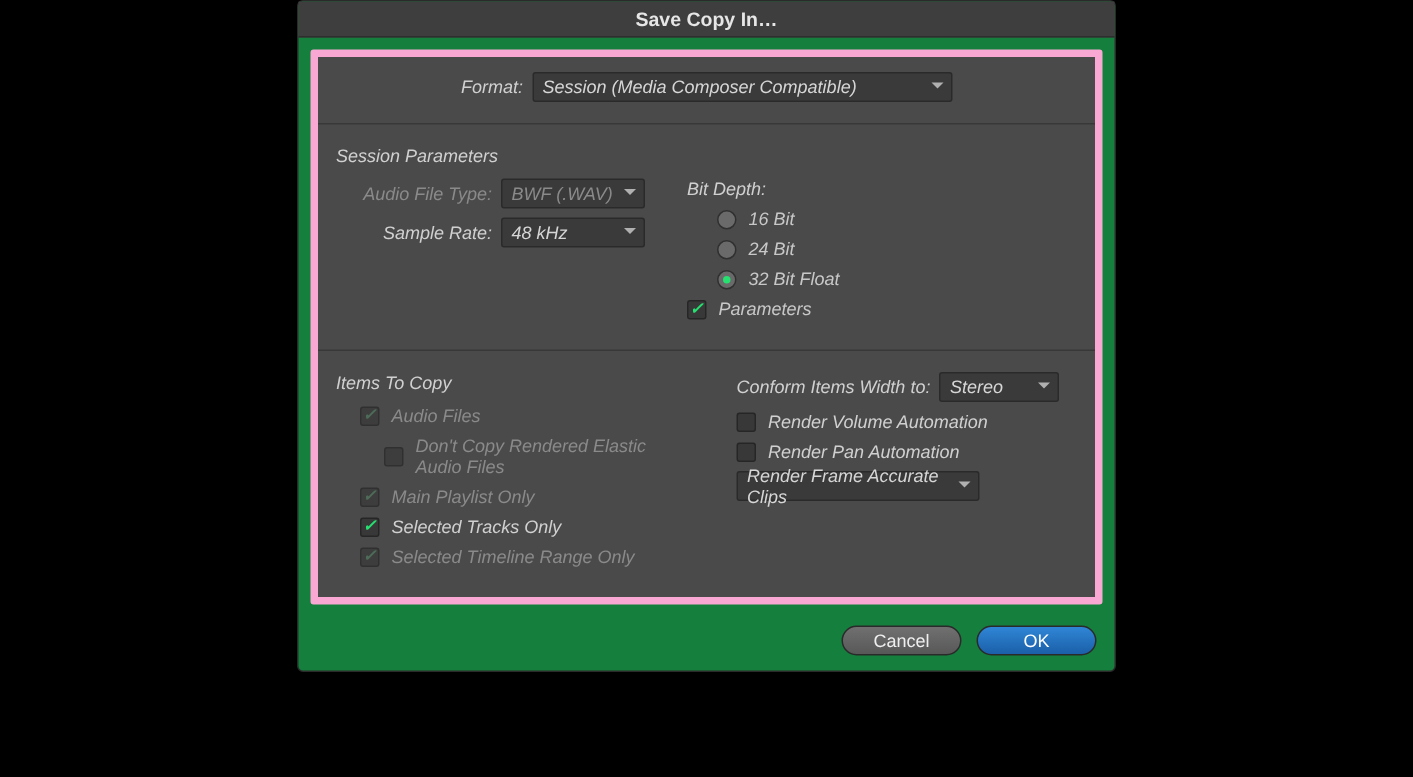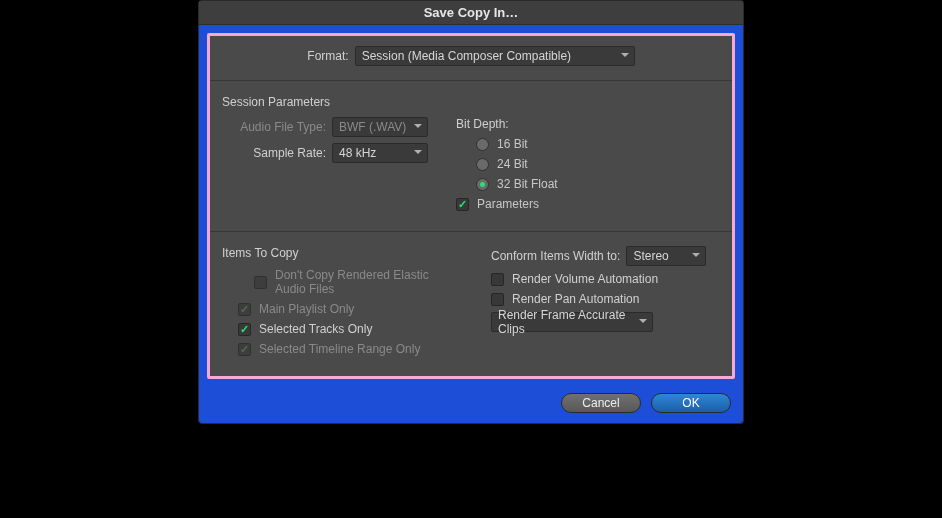--- a/index.html
+++ b/index.html
@@ -11,43 +11,44 @@
     width: 942px;
     height: 518px;
     overflow: hidden;
     display: flex;
     align-items: flex-start;
     justify-content: center;
   }
   .window {
     width: 546px;
     margin-top: 0;
-    background: #1d4ed8;
+    background: #15803d;
     border: 1px solid #2a2a2a;
     border-radius: 4px;
     display: flex;
     flex-direction: column;
   }
   .titlebar {
     height: 24px;
     display: flex;
     align-items: center;
     justify-content: center;
     font-weight: bold;
     color: #e6e6e6;
     font-size: 13px;
     background: #3e3e3e;
     border-bottom: 1px solid #2e2e2e;
   }
   .panel {
     background: #4a4a4a;
     margin: 8px;
-    border: 3px solid #f9a8d4;
+    border: 5px solid #f9a8d4;
     border-radius: 2px;
     padding: 10px 12px 14px 12px;
+    font-style: italic;
   }
   .format-row {
     display: flex;
     align-items: center;
     justify-content: center;
     gap: 6px;
     margin-bottom: 4px;
   }
   .label {
     color: #d0d0d0;
@@ -253,20 +254,24 @@
         </div>
       </div>
     </div>
 
     <hr class="sep">
 
     <div class="items-area">
       <div class="items-left">
         <div class="section-title">Items To Copy</div>
 
+        <div class="item-row indent1">
+          <div class="checkbox checked dim"></div>
+          <span class="text dim">Audio Files</span>
+        </div>
         <div class="item-row indent2">
           <div class="checkbox dim"></div>
           <span class="text dim">Don't Copy Rendered Elastic Audio Files</span>
         </div>
         <div class="item-row indent1">
           <div class="checkbox checked dim"></div>
           <span class="text dim">Main Playlist Only</span>
         </div>
         <div class="item-row indent1">
           <div class="checkbox checked"></div>

